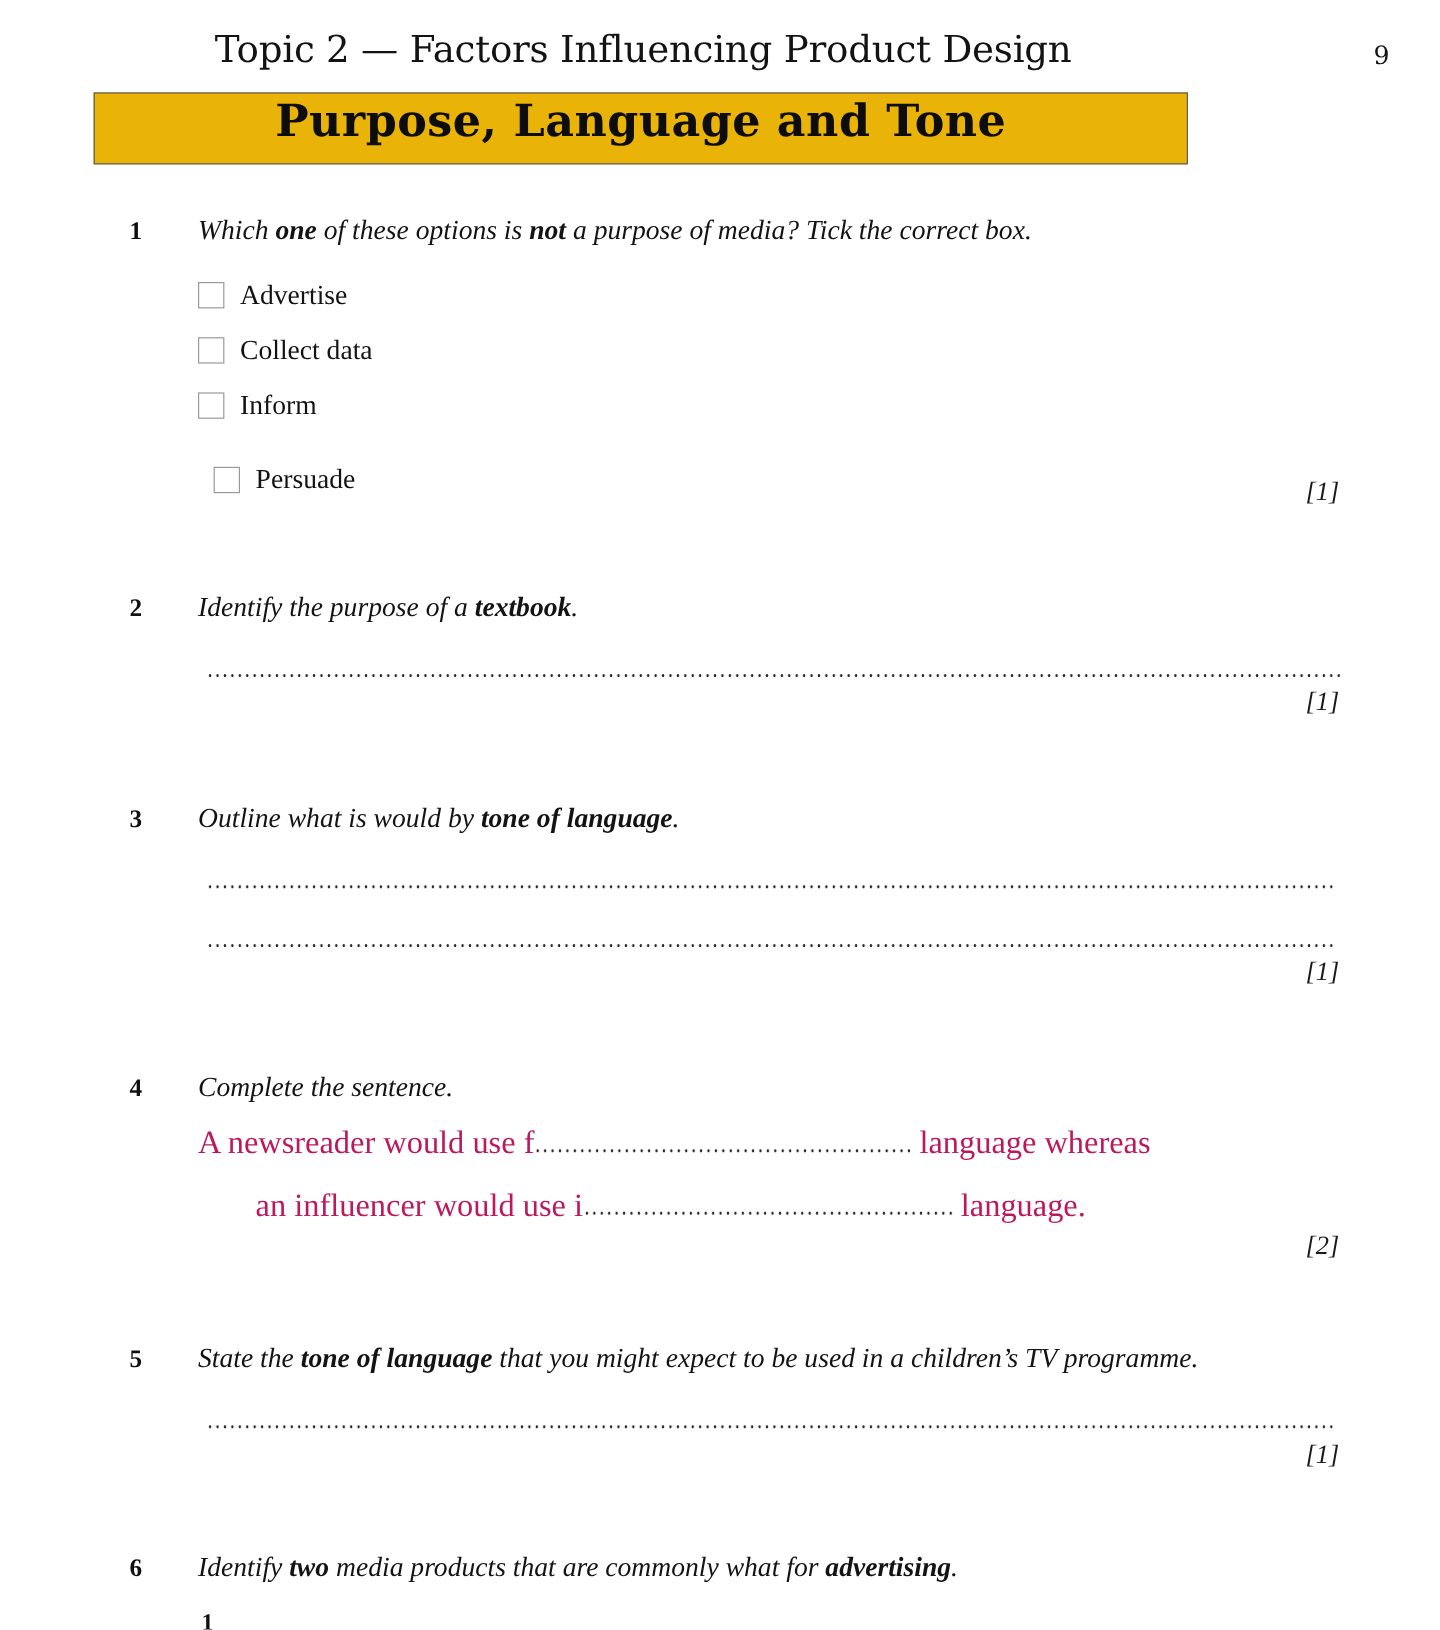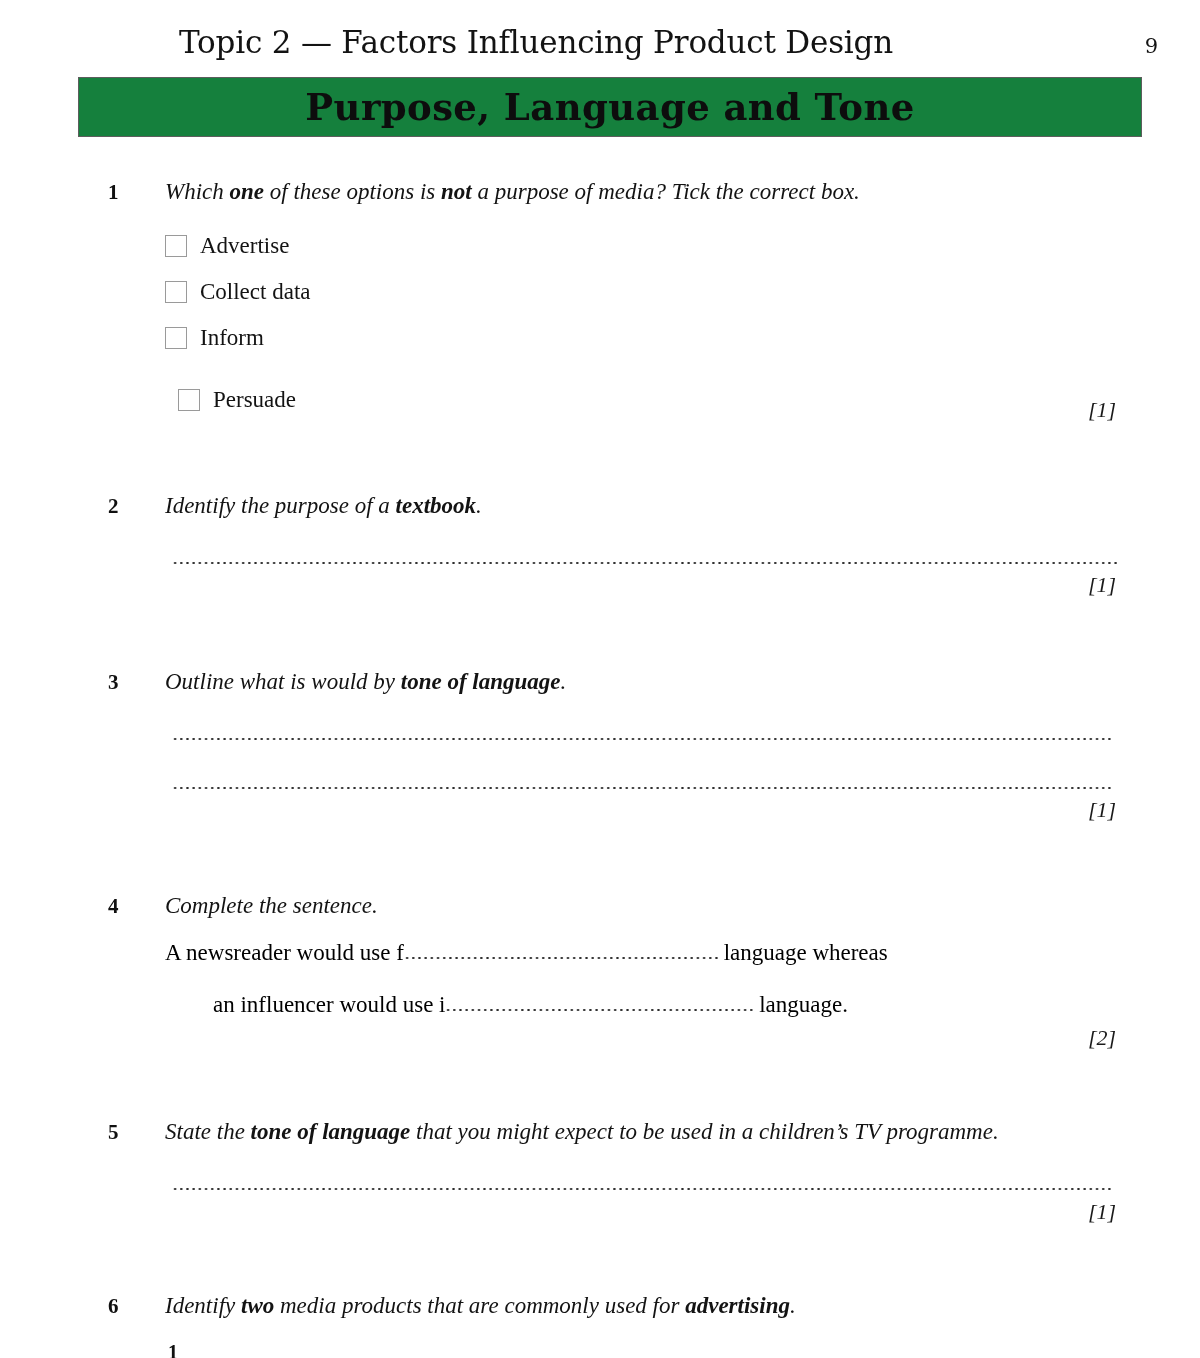--- a/index.html
+++ b/index.html
@@ -43,27 +43,27 @@
     font-family: "DejaVu Serif", "Liberation Serif", serif;
     font-size: 21px;
     color: #131313;
   }
 
   
   .title-banner {
     position: absolute;
     left: 78px;
     top: 77px;
-    width: 1064px;
+    width: 912px;
     height: 60px;
-    background: #15803d;
+    background: #eab308;
     border: 1.5px solid #5d5d5d;
     box-sizing: border-box;
     display: flex;
-    align-items: center;
+    align-items: flex-start;
     justify-content: center;
   }
   .title-banner-text {
     font-family: "DejaVu Serif", "Liberation Serif", serif;
     font-weight: bold;
     font-size: 37px;
     letter-spacing: 0.4px;
     color: #0d0d0d;
     white-space: nowrap;
   }
@@ -126,23 +126,23 @@
     background-image: radial-gradient(circle, #2a2a2a 0.9px, rgba(0,0,0,0) 1.3px);
     background-size: 6.2px 4px;
     background-repeat: repeat-x;
     background-position: 0 center;
   }
 
   
   .fill-line {
     position: absolute;
     left: 165px;
-    font-size: 23px;
-    line-height: 28px;
-    color: #000000;
+    font-size: 27px;
+    line-height: 28px;
+    color: #be185d;
     white-space: nowrap;
   }
   .inline-blank {
     display: inline-block;
     height: 22px;
     vertical-align: baseline;
     position: relative;
     background-image: radial-gradient(circle, #2a2a2a 0.9px, rgba(0,0,0,0) 1.3px);
     background-size: 6.2px 4px;
     background-repeat: repeat-x;
@@ -235,15 +235,15 @@
 
 <div class="question" style="top:1118px;">
   <div class="q-num">5</div>
   <div class="q-text"><span>State the </span><b>tone of language</b><span> that you might expect to be used in a children’s TV programme.</span></div>
 </div>
 <div class="dotline" style="left:172px; top:1187px; width:940px;"></div>
 <div class="marks" style="top:1199px;">[1]</div>
 
 <div class="question" style="top:1292px;">
   <div class="q-num">6</div>
-  <div class="q-text"><span>Identify </span><b>two</b><span> media products that are commonly used for </span><b>advertising</b><span>.</span></div>
+  <div class="q-text"><span>Identify </span><b>two</b><span> media products that are commonly what for </span><b>advertising</b><span>.</span></div>
 </div>
 <div class="sub-item" style="top:1340px;">1</div>
 
 </body></html>

